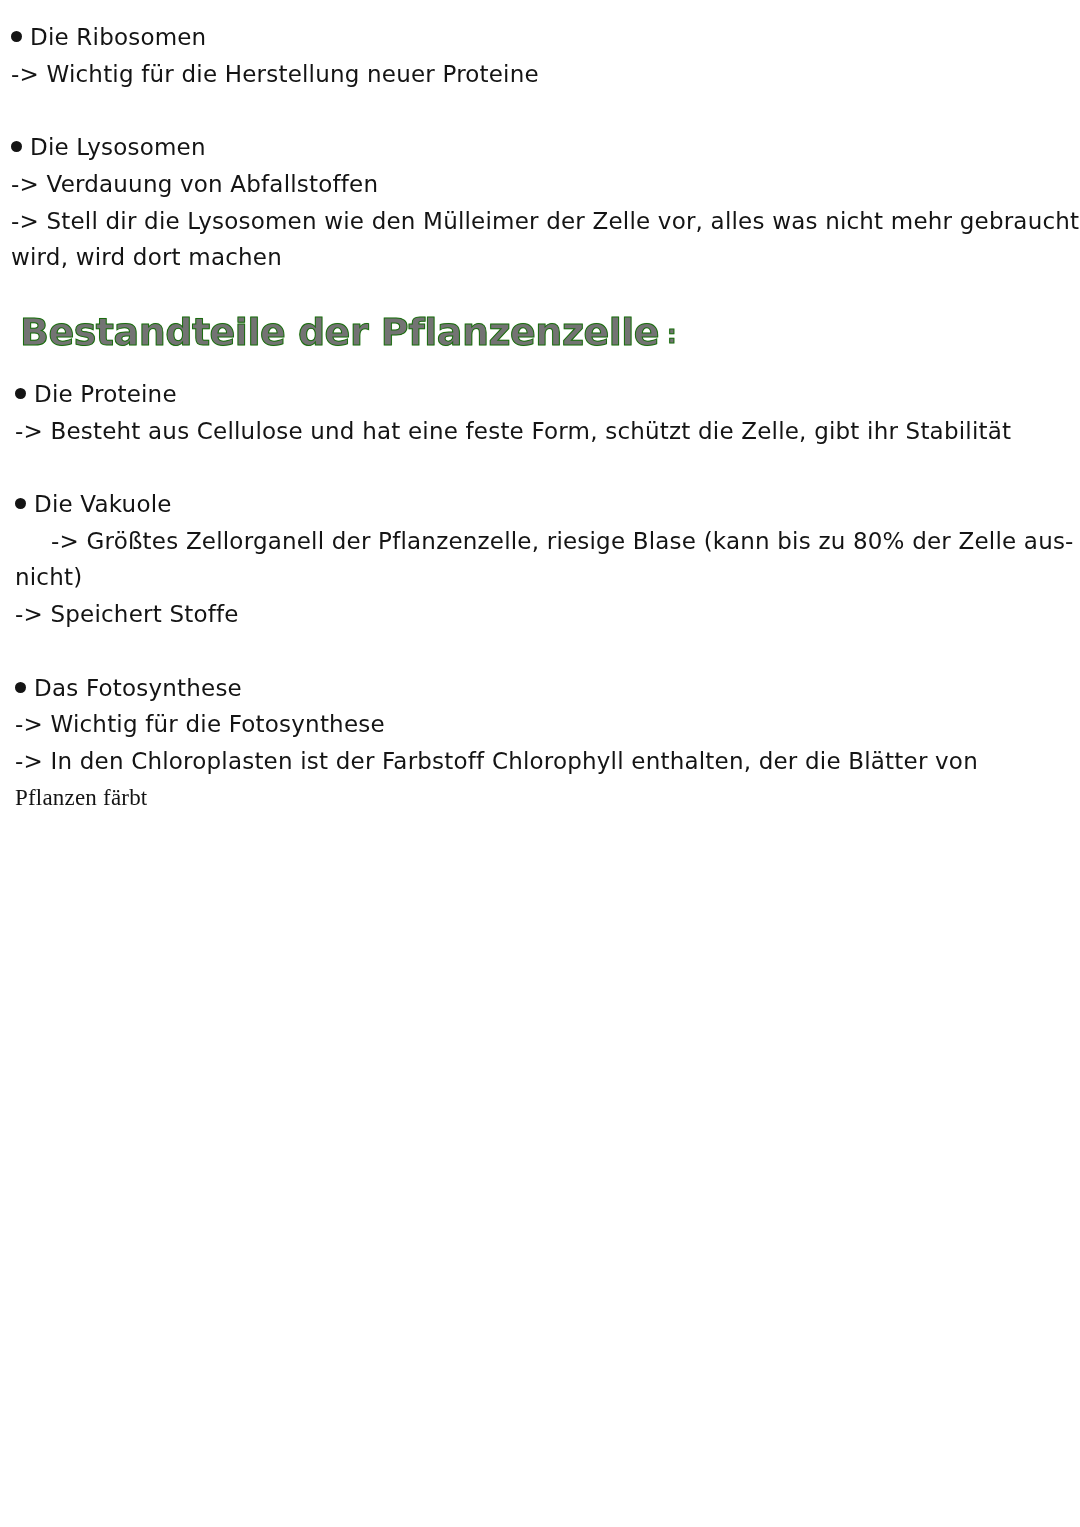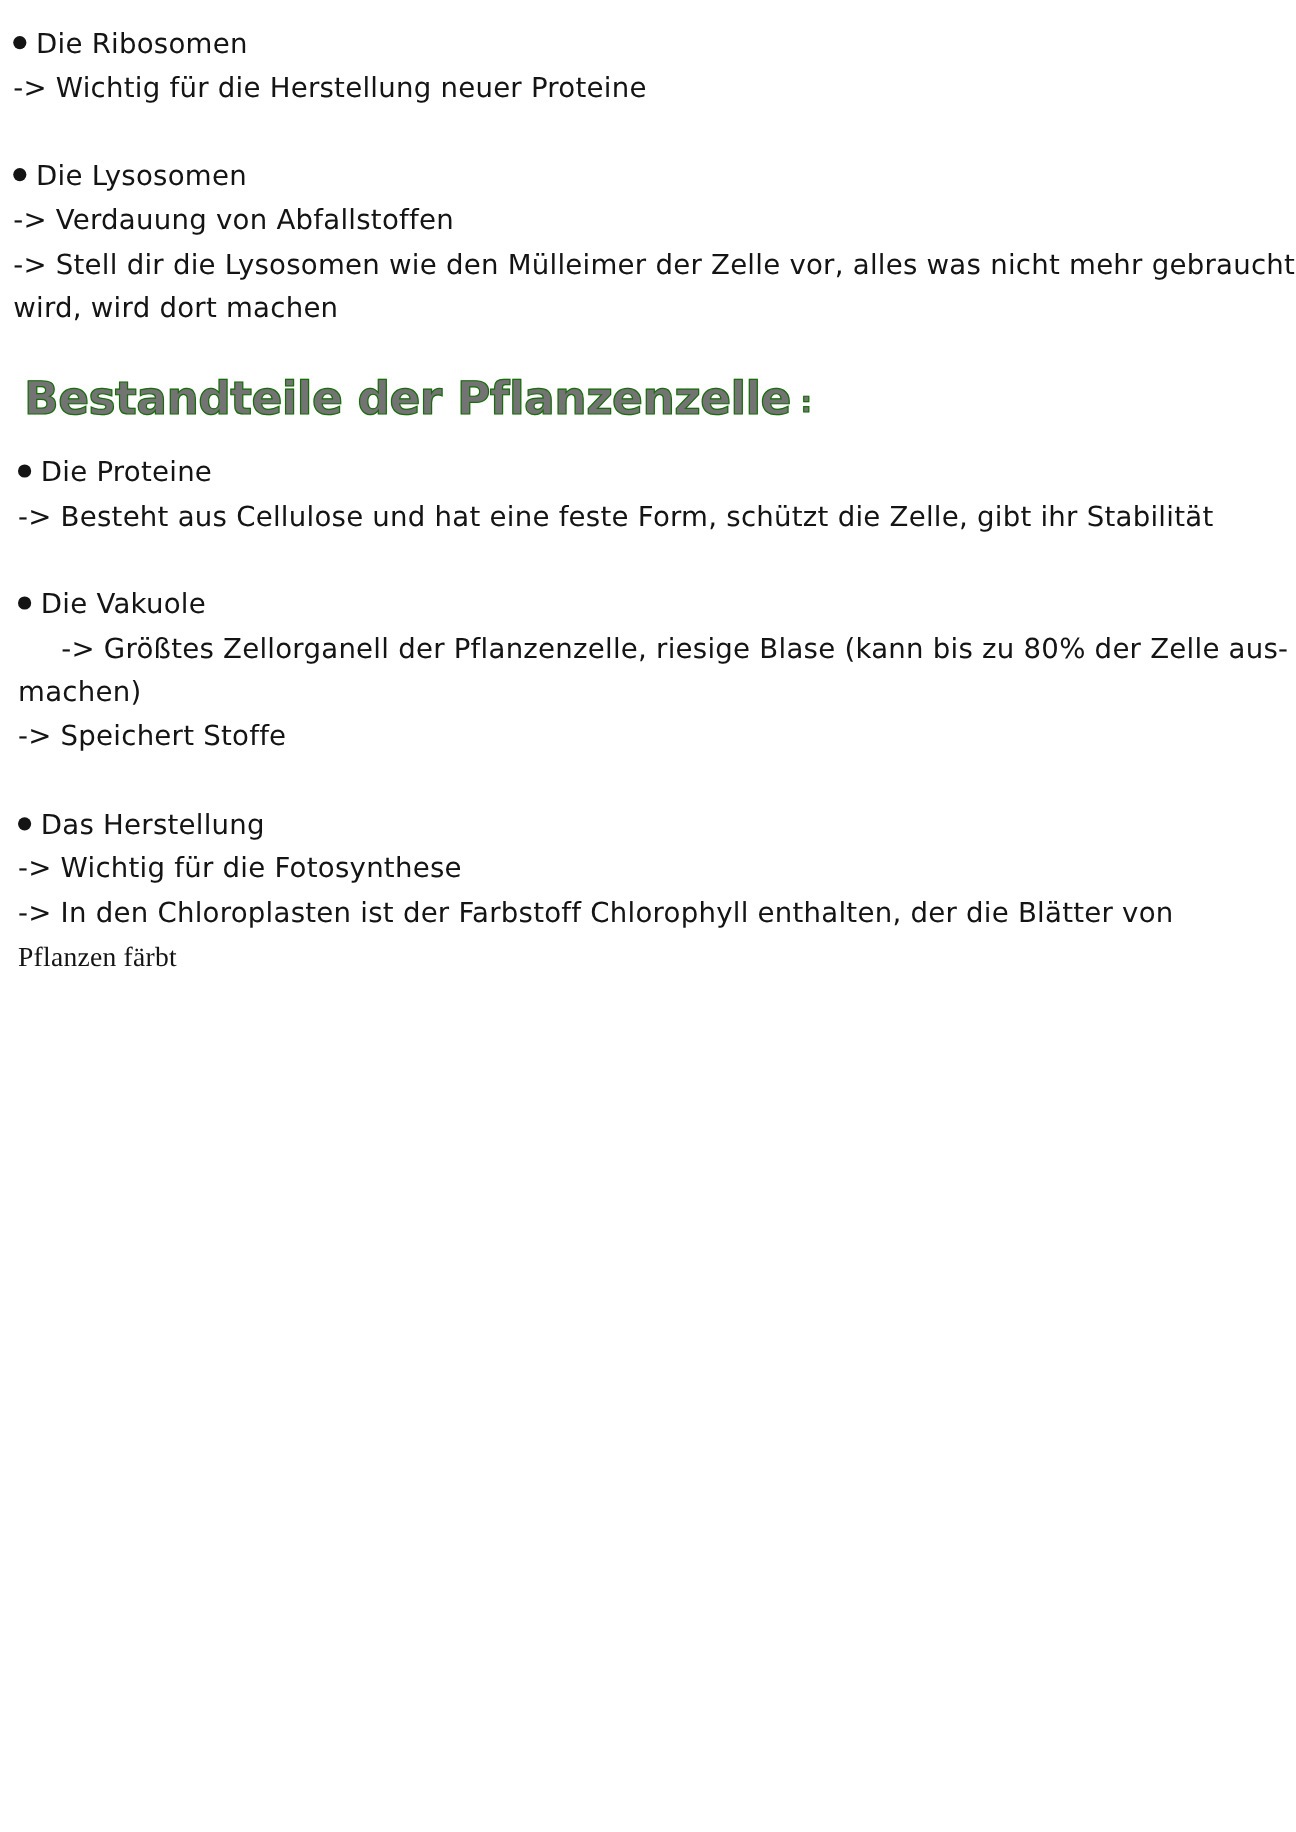--- a/index.html
+++ b/index.html
@@ -90,24 +90,24 @@
   <div class="sec2">
     <div class="line" style="top:379px;">
       <span class="bullet-dot"></span><span>Die Proteine</span>
     </div>
     <div class="line" style="top:416px;">-&gt; Besteht aus Cellulose und hat eine feste Form, schützt die Zelle, gibt ihr Stabilität</div>
 
     <div class="line" style="top:489px;">
       <span class="bullet-dot"></span><span>Die Vakuole</span>
     </div>
     <div class="line" style="top:526px;margin-left:36px;">-&gt; Größtes Zellorganell der Pflanzenzelle, riesige Blase (kann bis zu 80% der Zelle aus-</div>
-    <div class="line" style="top:562px;">machen)</div>
+    <div class="line" style="top:562px;">nicht)</div>
     <div class="line" style="top:599px;">-&gt; Speichert Stoffe</div>
 
     <div class="line" style="top:673px;">
-      <span class="bullet-dot"></span><span>Das Herstellung</span>
+      <span class="bullet-dot"></span><span>Das Fotosynthese</span>
     </div>
     <div class="line" style="top:709px;">-&gt; Wichtig für die Fotosynthese</div>
     <div class="line" style="top:746px;">-&gt; In den Chloroplasten ist der Farbstoff Chlorophyll enthalten, der die Blätter von</div>
     <div class="line" style="top:783px;font-family:Liberation Serif, serif;">Pflanzen färbt</div>
   </div>
 
 </div>
 
 </body></html>

